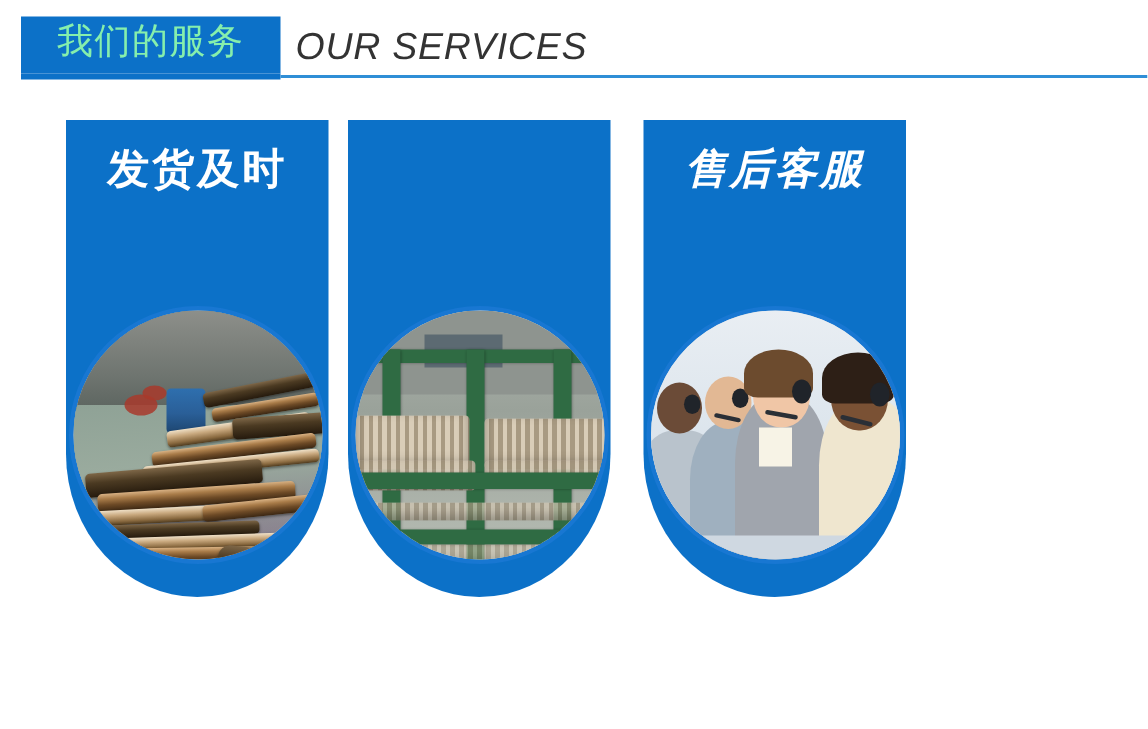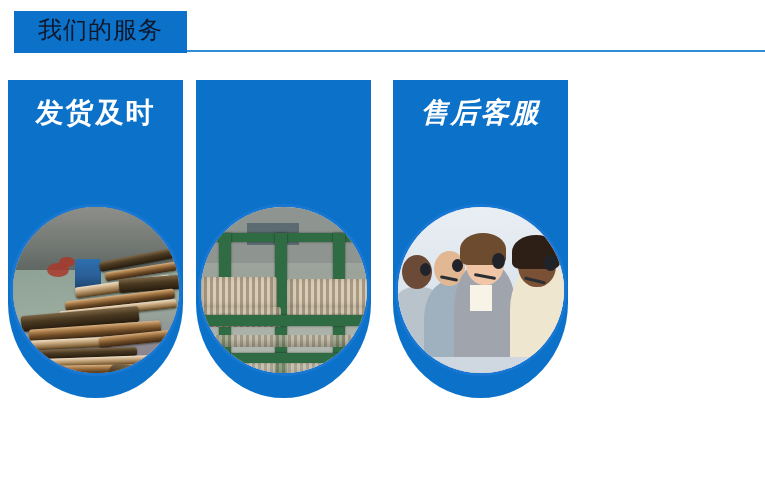--- a/index.html
+++ b/index.html
@@ -11,22 +11,22 @@
   }
   #root { position: relative; width: 765px; height: 486px; background:#fff; }
 
   
   .header { position:absolute; left:0; top:0; width:765px; height:62px; }
   .header-tag {
     position:absolute; left:14px; top:11px; width:173px; height:38px;
     background:#0c71c8; display:flex; align-items:center; justify-content:center;
   }
   .header-tag-text {
-    color:#0f172a; font-size:24px; letter-spacing:1px; line-height:1;
-    font-family:Liberation Serif, serif; font-weight:400;
+    color:#86efac; font-size:24px; letter-spacing:1px; line-height:1;
+    font-family:Liberation Mono, monospace; font-weight:400;
   }
   .header-en {
     position:absolute; left:197px; top:14px; height:34px;
     display:flex; align-items:center;
     color:#333333; font-size:25px; font-style:italic; font-weight:400;
     letter-spacing:0.5px; white-space:nowrap;
     font-family:"Liberation Sans","DejaVu Sans",sans-serif;
   }
   .header-rule-thick {
     position:absolute; left:14px; top:49px; width:173px; height:4px; background:#0c71c8;
@@ -36,20 +36,21 @@
   }
 
   
   .cards { position:absolute; left:0; top:80px; width:765px; height:330px; }
   .card {
     position:absolute; top:0; width:175px; height:318px;
     background:#0c71c8;
     border-bottom-left-radius:88px 96px;
     border-bottom-right-radius:88px 96px;
     overflow:hidden;
+    margin-left:36px;
   }
   .card-0 { left:8px; }
   .card-1 { left:196px; }
   .card-2 { left:393px;font-style:italic; }
   .card-3 { left:582px; }
 
   .card-title {
     position:absolute; left:0; top:18px; width:100%;
     text-align:center; color:#ffffff;
     font-size:28px; font-weight:700; letter-spacing:2px; line-height:1.1;
@@ -127,20 +128,21 @@
 </style>
 </head>
 <body>
 
 <div id="root">
 
   <div class="header">
     <div class="header-tag">
       <span class="header-tag-text">我们的服务</span>
     </div>
+    <div class="header-en">OUR SERVICES</div>
     <div class="header-rule-thick"></div>
     <div class="header-rule-thin"></div>
   </div>
 
   <div class="cards">
 
     <div class="card card-0">
       <div class="card-title">发货及时</div>
       <div class="photo">
         <div class="photo-inner p1">

